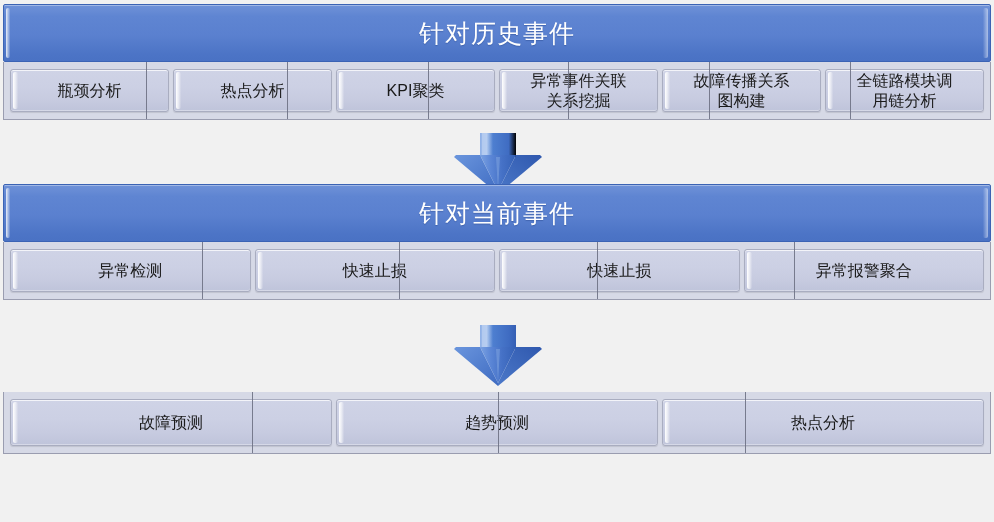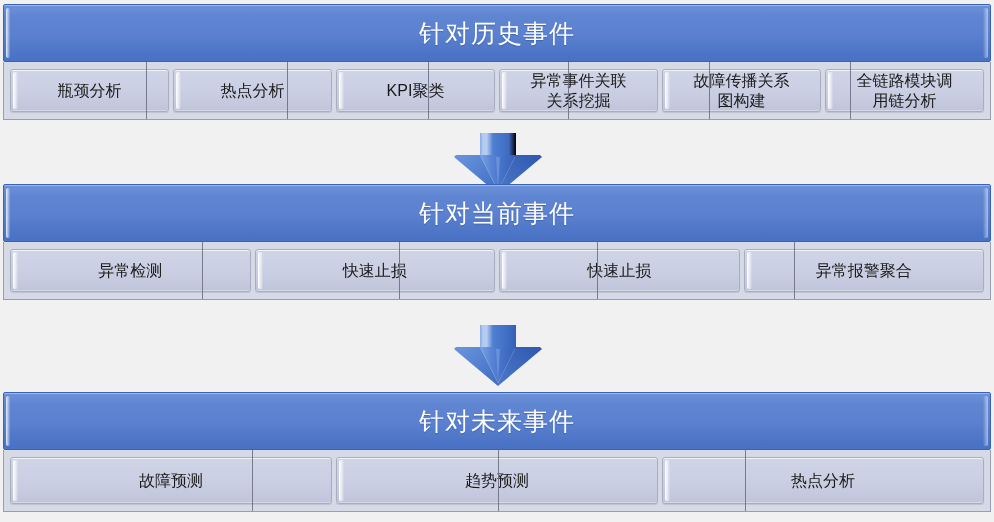--- a/index.html
+++ b/index.html
@@ -294,23 +294,20 @@
       <rect x="28" y="0" width="36" height="24" fill="url(#bgShaft)"></rect>
       <polygon points="4,22 28,22 46,58 46,61 2,24" fill="url(#bgLeft)"></polygon>
       <polygon points="88,22 64,22 46,58 46,61 90,24" fill="url(#bgRight)"></polygon>
       <polygon points="28,22 64,22 46,58" fill="url(#bgBody)"></polygon>
       <rect x="30" y="0" width="5" height="22" fill="#b6cdf0" opacity="0.85"></rect>
       <polygon points="44,24 48,24 46,57" fill="#9fbdec" opacity="0.35"></polygon>
     </svg>
   </div>
 
   <div class="section" id="section-future">
-    <div class="banner">
-      <span class="banner-title">针对未来事件</span>
-    </div>
     <div class="item-row tall" id="row-future">
       <div class="item">
         <span class="item-label">故障预测</span>
       </div>
       <div class="item">
         <span class="item-label">趋势预测</span>
       </div>
       <div class="item">
         <span class="item-label">热点分析</span>
       </div>

